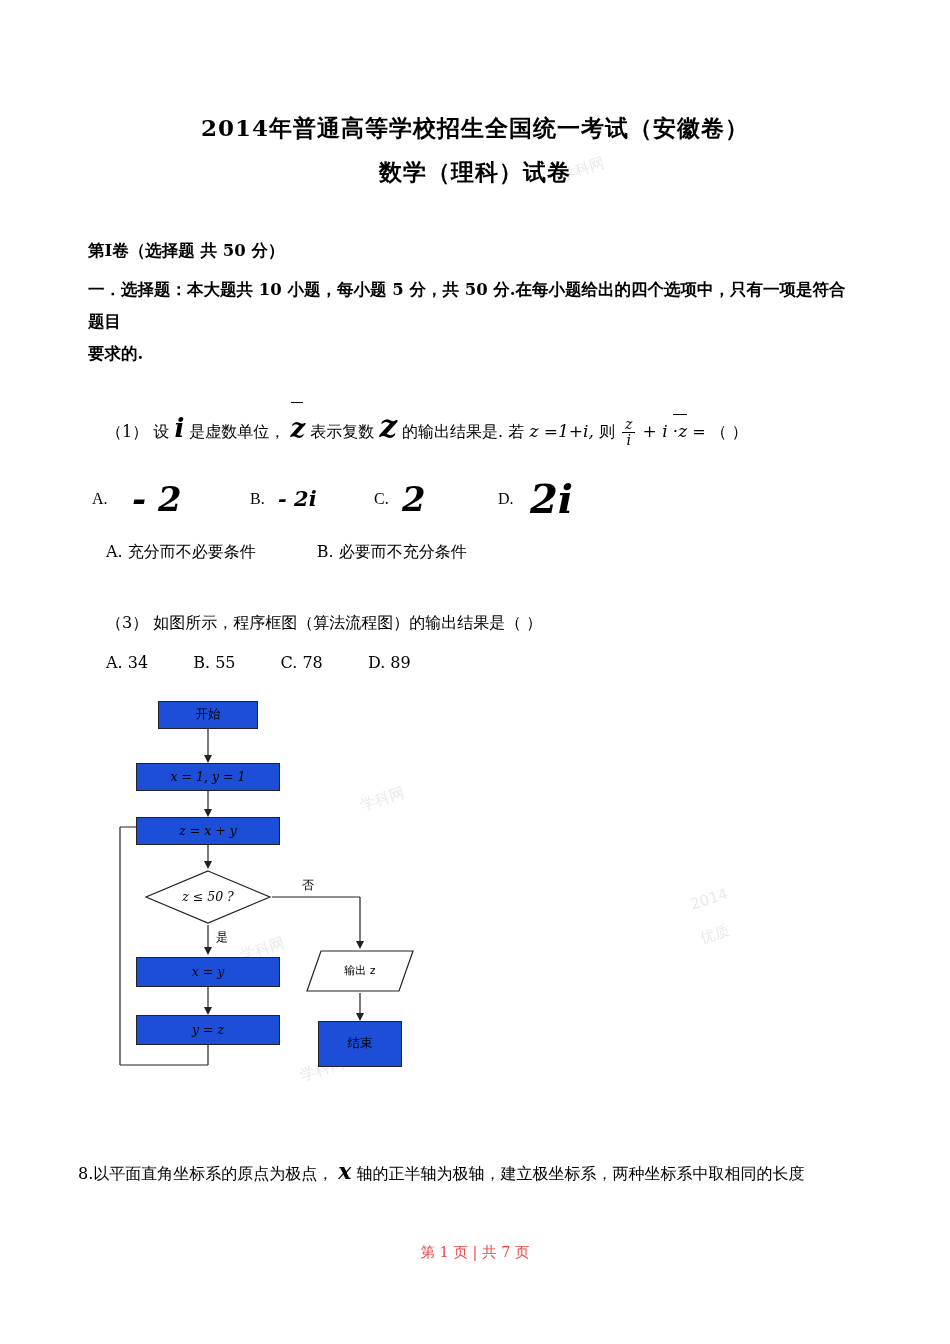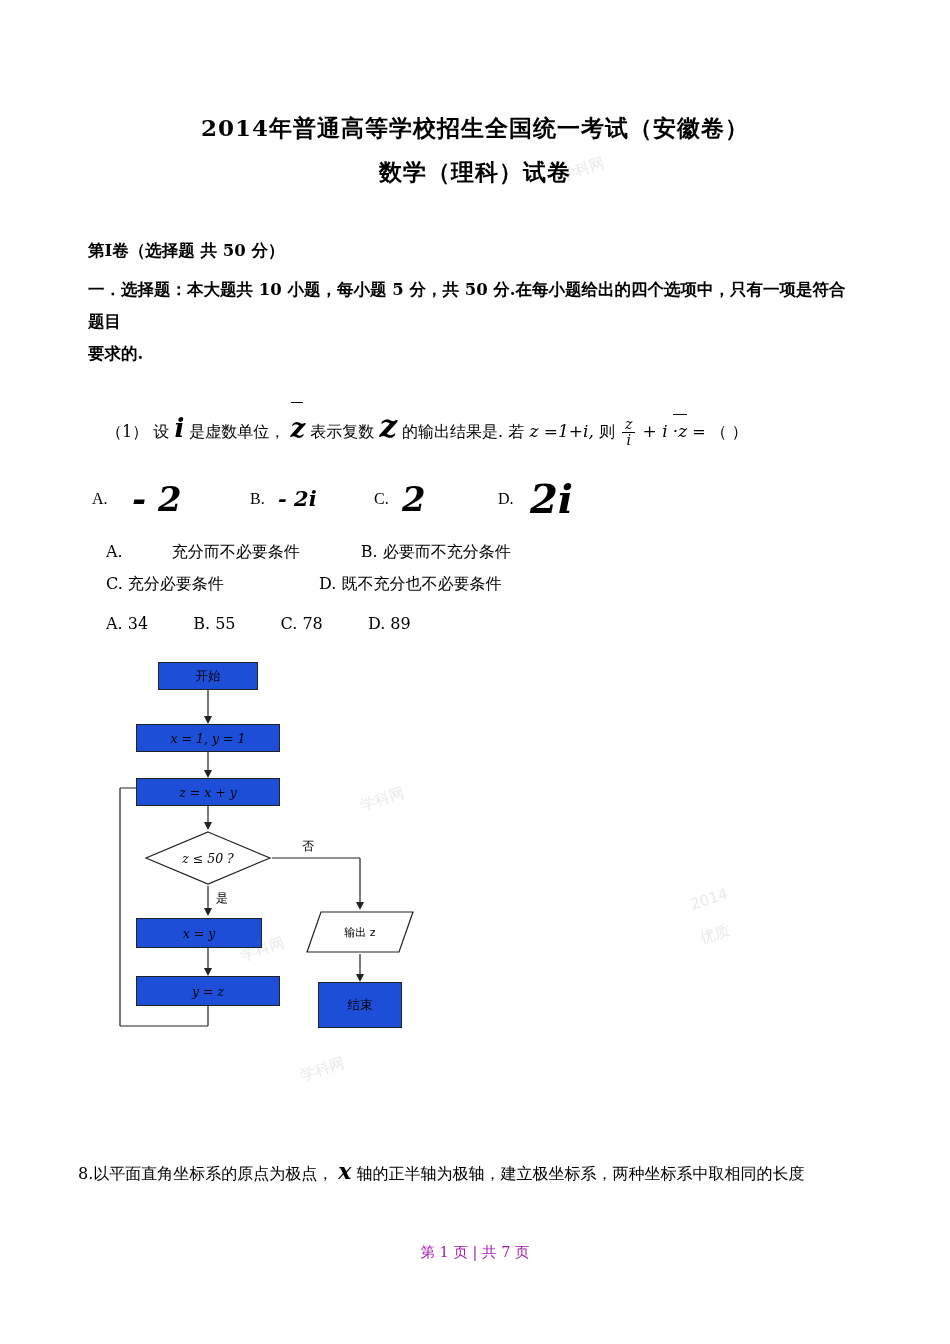--- a/index.html
+++ b/index.html
@@ -182,21 +182,21 @@
     font-family: "DejaVu Serif", serif;
   }
   .footer {
     position: absolute;
     left: 0;
     top: 1243px;
     width: 950px;
     text-align: center;
     font-size: 14.5px;
     font-family: "DejaVu Serif", serif;
-    color: #a21caf;
+    color: #ef4444;
   }
 
   
   .wm {
     position: absolute;
     color: #e9e9e9;
     font-size: 15px;
     font-family: "DejaVu Sans", sans-serif;
     pointer-events: none;
     user-select: none;
@@ -255,32 +255,30 @@
       <span style="width:28px;">C.</span>
       <span class="mglyph big3" style="width:96px;">2</span>
       <span style="width:32px;">D.</span>
       <span class="mglyph" style="font-size:40px;">2i</span>
     </div>
 
 
     <div class="opts" style="margin-top:14px; padding-left:18px;">
       <div class="opts-row">
         <span>A.</span>
-        <span style="margin-right:56px;margin-left:44px;">充分而不必要条件</span>
+        <span style="margin-right:56px;">充分而不必要条件</span>
         <span>B.</span>
         <span>必要而不充分条件</span>
       </div>
-      <div class="opts-row">
-        <span>C.</span>
-        <span style="margin-right:90px;">充分必要条件</span>
-        <span>D.</span>
-        <span>既不充分也不必要条件</span>
-      </div>
-    </div>
-
+    </div>
+
+    <div class="q-line q3">
+      <span>（3）</span>
+      <span>如图所示，程序框图（算法流程图）的输出结果是（   ）</span>
+    </div>
 
     <div class="opts" style="margin-top:8px; padding-left:18px;">
       <span>A.</span>
       <span style="margin-right:40px;">34</span>
       <span>B.</span>
       <span style="margin-right:40px;">55</span>
       <span>C.</span>
       <span style="margin-right:40px;">78</span>
       <span>D.</span>
       <span>89</span>
@@ -328,21 +326,21 @@
       <div class="fc-diamond" style="left:46px; top:168px;">
         <svg width="128" height="56">
           <polygon points="64,2 126,28 64,54 2,28" fill="#fff" stroke="#222" stroke-width="1.2"></polygon>
         </svg>
         <div class="dtext">z ≤ 50 ?</div>
       </div>
 
       <div class="fc-label" style="left:204px; top:176px;">否</div>
       <div class="fc-label" style="left:118px; top:228px;">是</div>
 
-      <div class="fc-box" style="left:38px; top:256px; width:126px; height:30px;">x = y</div>
+      <div class="fc-box" style="left:38px; top:256px; width:144px; height:30px;">x = y</div>
 
       <div class="fc-box" style="left:38px; top:314px; width:144px; height:30px;">y = z</div>
 
       <div class="fc-par" style="left:207px; top:248px;">
         <svg width="110" height="44">
           <polygon points="16,2 108,2 94,42 2,42" fill="#fff" stroke="#222" stroke-width="1.2"></polygon>
         </svg>
         <div class="ptext">输出 z</div>
       </div>
 

